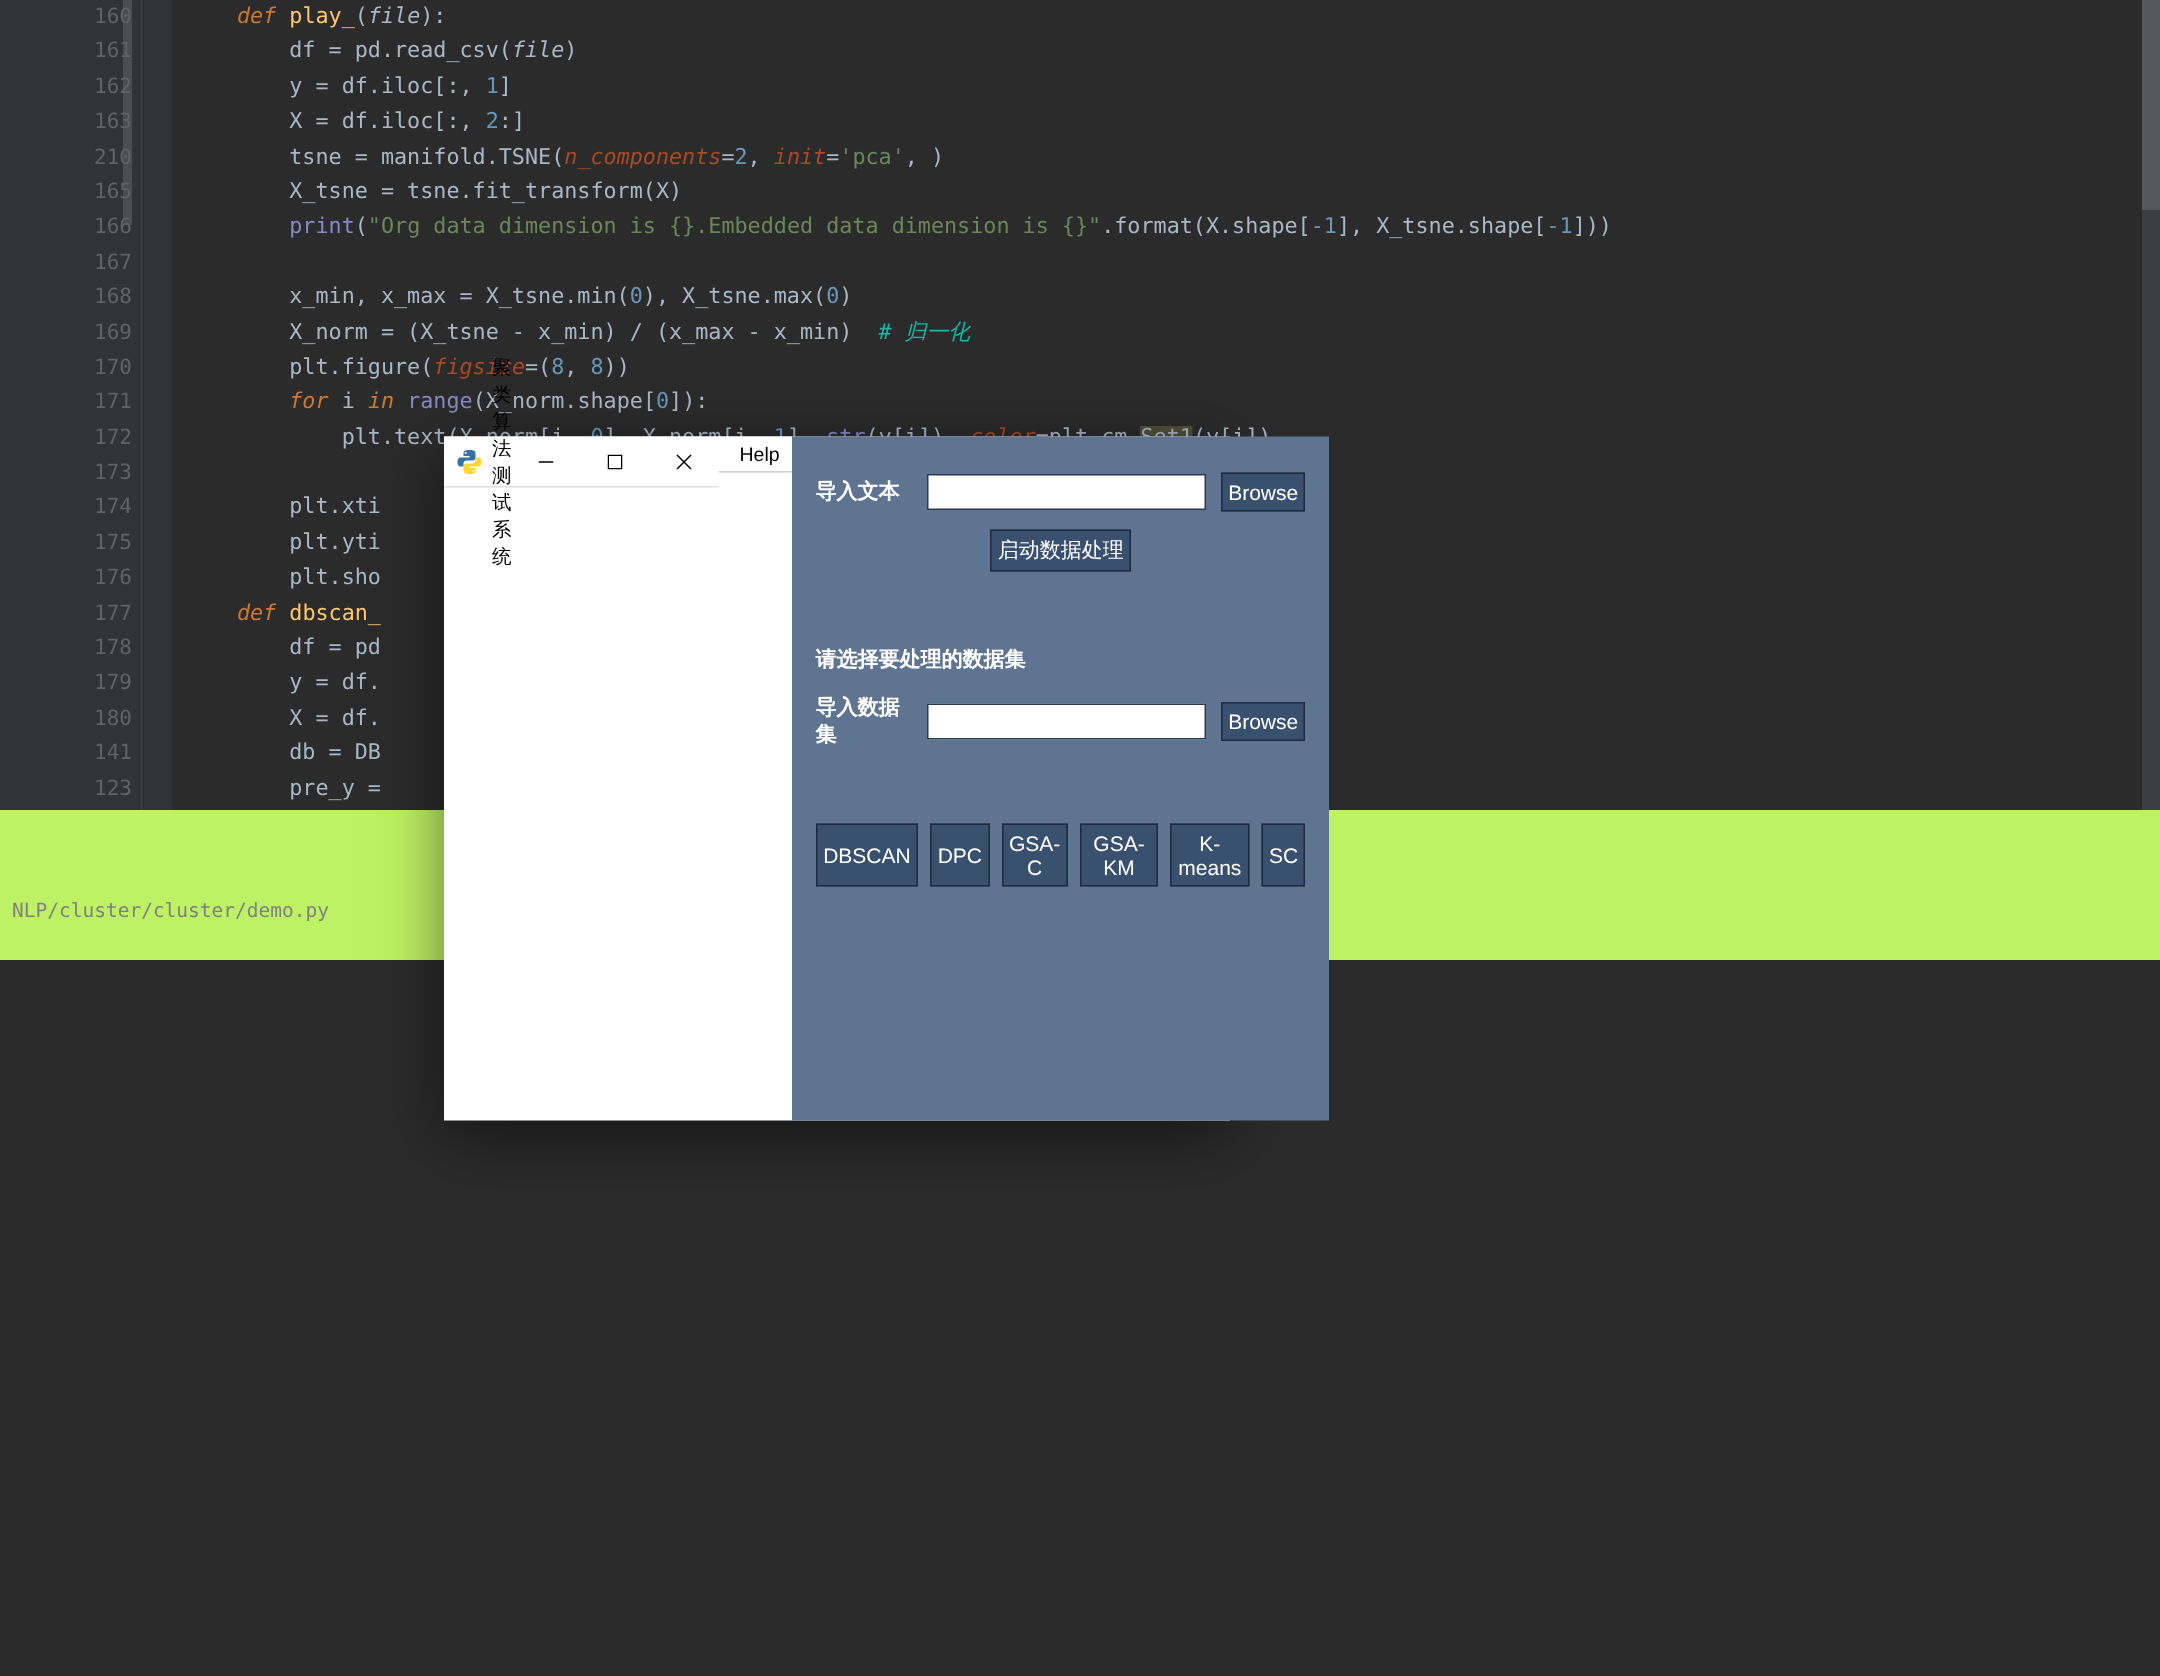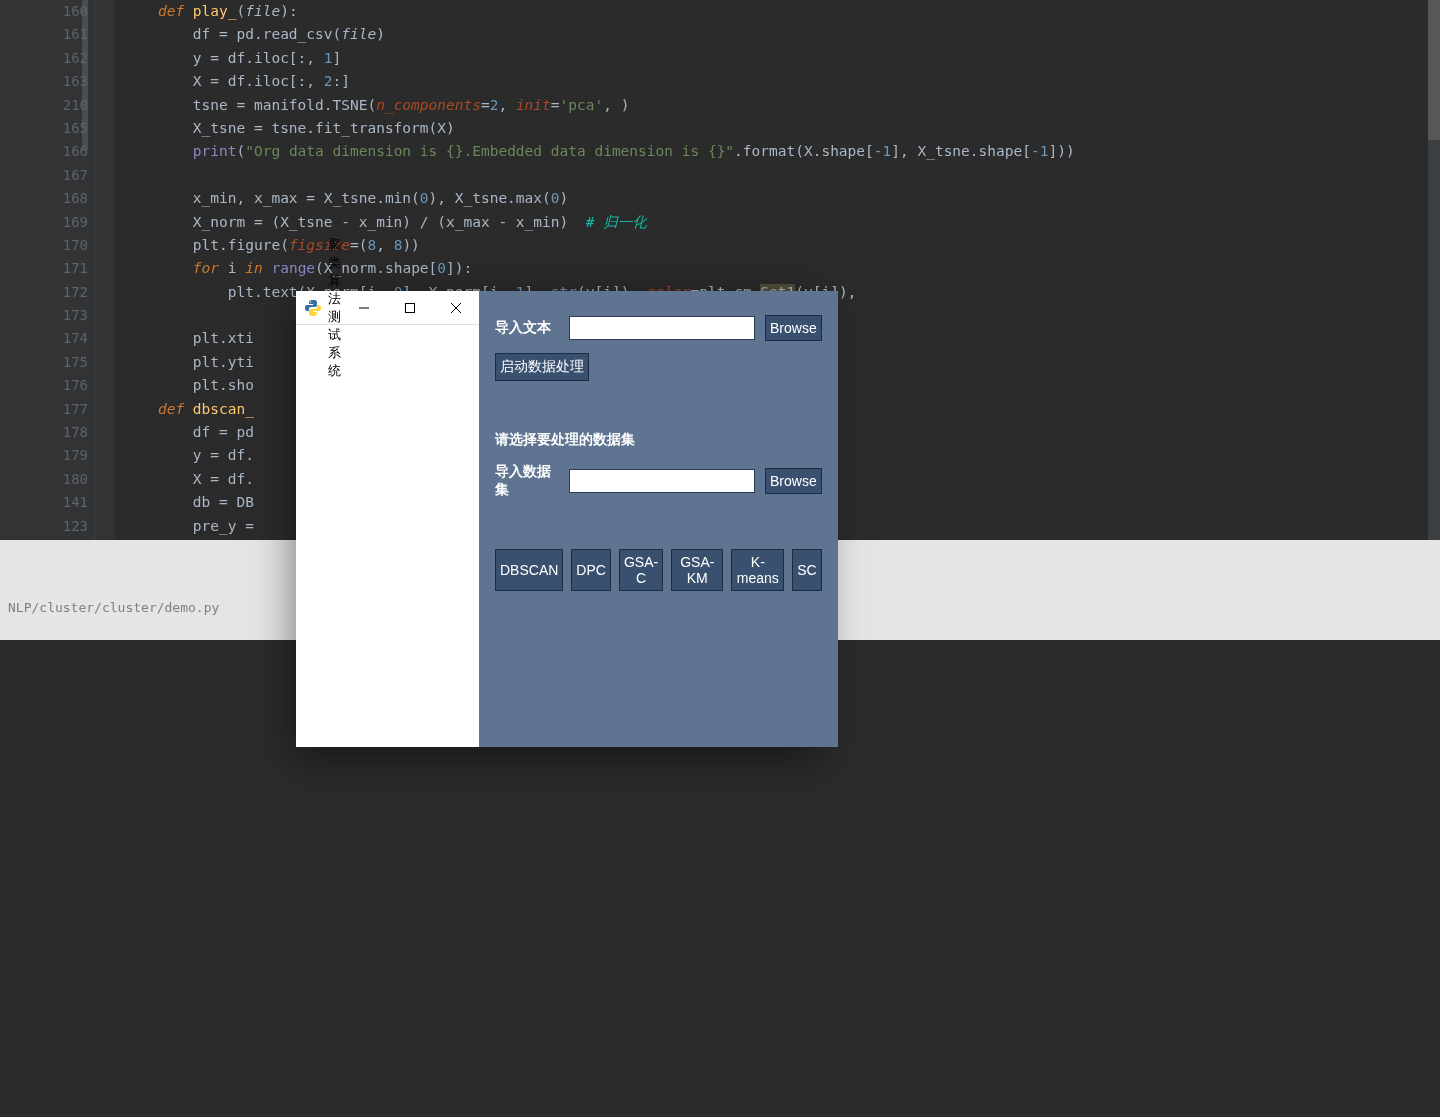--- a/index.html
+++ b/index.html
@@ -62,21 +62,21 @@
     .param { color: #a9b7c6; font-style: italic; }
     .str { color: #6a8759; }
     .num { color: #6897bb; }
     .op { color: #a9b7c6; }
     .kwarg { color: #aa4926; font-style: italic; }
     .comment { color: #14b8a6; font-style: italic; }
     .builtin { color: #8888c6; }
     .highlight-warn { background: #52503a; }
     
     .status-bar-area {
-      background: #e5e5e5;
+      background: #bef264;
       color: #808080;
       font-size: 13px;
       font-family: 'Consolas', monospace;
       padding: 60px 0 0 8px;
       height: 100px;
     }
     
     .bottom-area {
       background: #2b2b2b;
       width: 100%;
@@ -196,20 +196,21 @@
       color: #ffffff;
       border: 1px solid #1c2b40;
       padding: 4px 4px;
       font-size: 14px;
       font-family: inherit;
       cursor: pointer;
     }
     
     .center-btn-row {
       display: flex;
+      justify-content: center;
       margin-top: 4px;
       margin-bottom: 50px;
     }
     
     .algo-row {
       display: flex;
       gap: 8px;
       margin-top: 50px;
     }
     
@@ -309,20 +310,23 @@
       </div>
       <div class="win-btn close">
         <svg width="10" height="10">
             <line x1="0" y1="0" x2="10" y2="10" stroke-width="1"></line>
             <line x1="10" y1="0" x2="0" y2="10" stroke-width="1"></line>
           </svg>
       </div>
     </div>
   </div>
 
+  <div class="menubar">
+    <div class="menu-item">Help</div>
+  </div>
 
   <div class="dialog-body">
     <div class="form-row">
       <div class="form-label">导入文本</div>
       <input class="form-input" type="text" style="">
       <button class="dlg-btn">Browse</button>
     </div>
     <div class="center-btn-row">
       <button class="dlg-btn">启动数据处理</button>
     </div>

